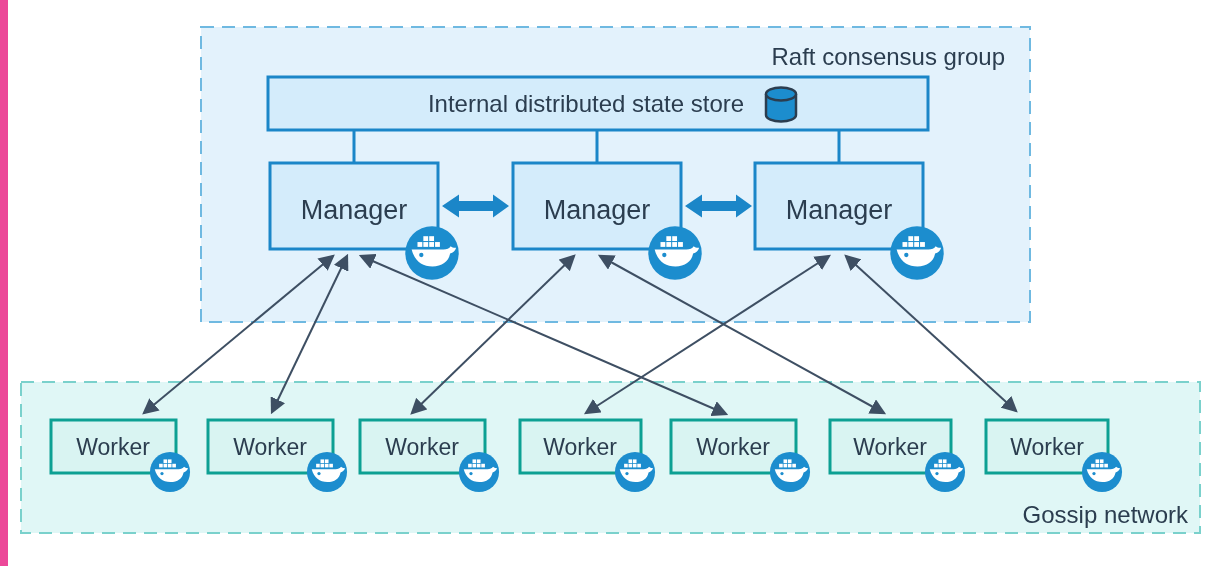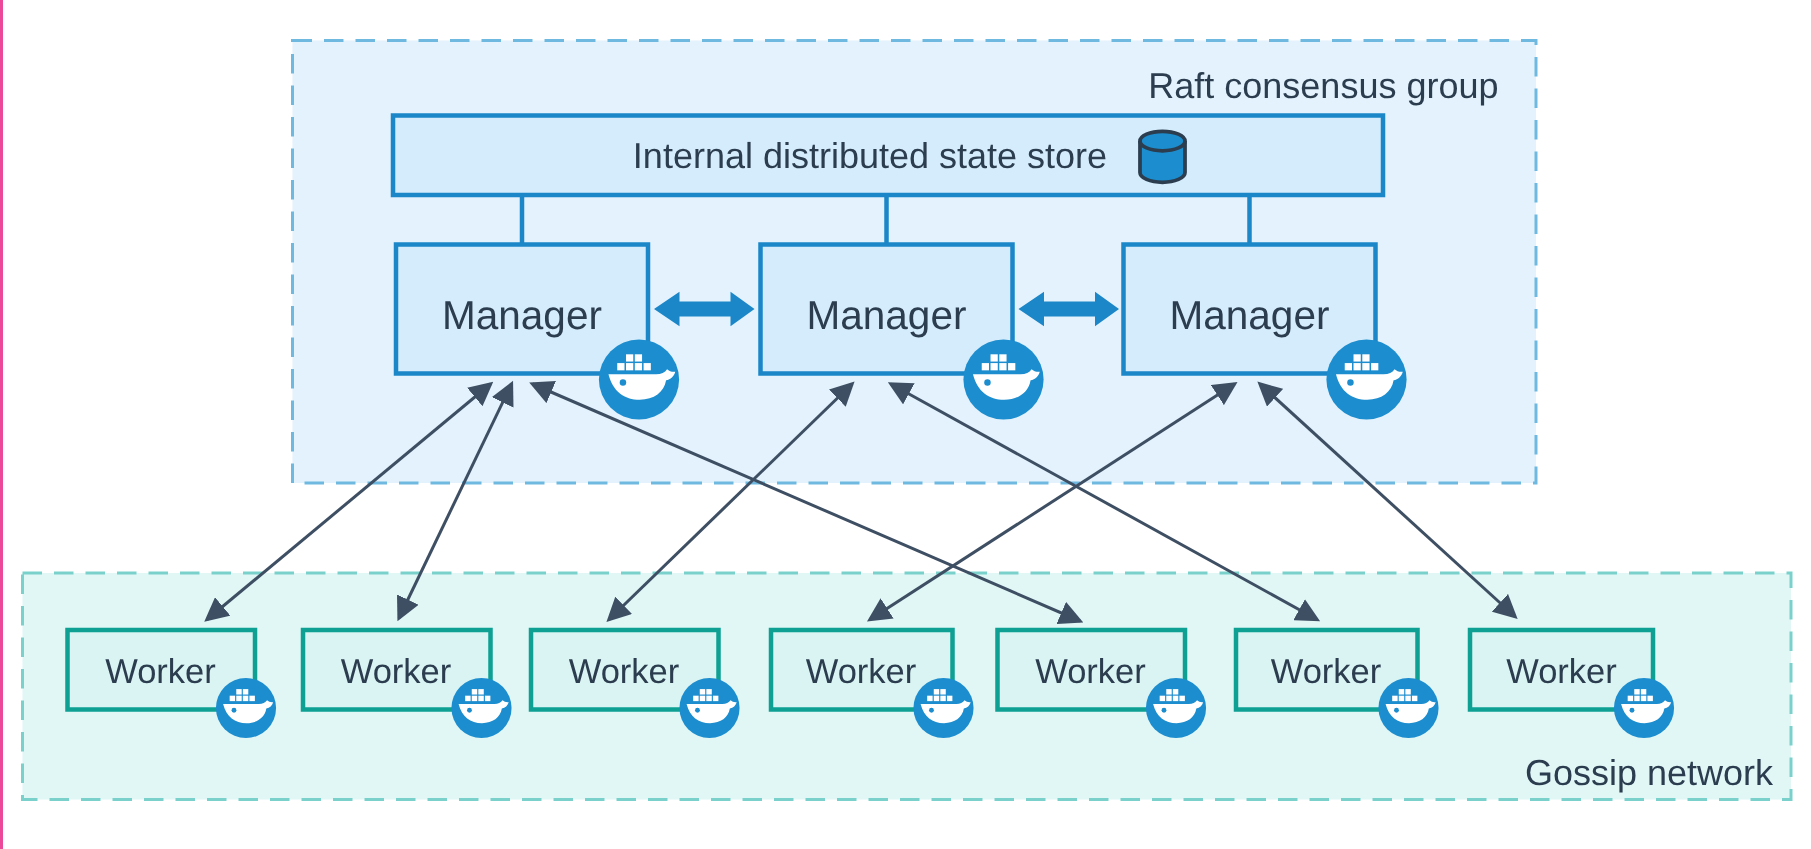--- a/index.html
+++ b/index.html
@@ -2,21 +2,21 @@
 <html style="--blue-border: #1b86c8; --node-blue-fill: #d4ecfb; --raft-fill: #e3f2fc; --raft-border: #6fb9e1; --teal-border: #0da093; --worker-fill: #d9f4f2; --gossip-fill: #e0f7f6; --gossip-border: #7ad1cc; --docker-blue: #1c8dce; --text-dark: #2b3d4f; --arrow-dark: #3e4f63;"><head>
 <meta charset="utf-8">
 <style>
   :root{
     --blue-border:#1b86c8; --node-blue-fill:#d4ecfb; --raft-fill:#e3f2fc; --raft-border:#6fb9e1;
     --teal-border:#0da093; --worker-fill:#d9f4f2; --gossip-fill:#e0f7f6; --gossip-border:#7ad1cc;
     --docker-blue:#1c8dce; --text-dark:#2b3d4f; --arrow-dark:#3e4f63;
   }
   html,body{margin:0;padding:0;background:#ffffff;}
   body{width:1207px;height:566px;font-family:"Liberation Sans",sans-serif;}
-  .stage{position:relative;width:1207px;height:566px;border-left:2px solid #ec4899;box-sizing:border-box;}
+  .stage{position:relative;width:1207px;height:566px;border-left:8px solid #ec4899;box-sizing:border-box;}
   svg{display:block;}
   .raft-rect{fill:var(--raft-fill);stroke:var(--raft-border);stroke-width:2;stroke-dasharray:13 8;}
   .gossip-rect{fill:var(--gossip-fill);stroke:var(--gossip-border);stroke-width:2;stroke-dasharray:13 8;}
   .blue-node{fill:var(--node-blue-fill);stroke:var(--blue-border);stroke-width:3;}
   .worker-rect{fill:var(--worker-fill);stroke:var(--teal-border);stroke-width:3;}
   .group-label{fill:var(--text-dark);font-size:24px;}
   .store-label{fill:var(--text-dark);font-size:24px;}
   .manager-label{fill:var(--text-dark);font-size:27px;}
   .worker-label{fill:var(--text-dark);font-size:23px;}
   .connector{stroke:var(--blue-border);stroke-width:3;fill:none;}

